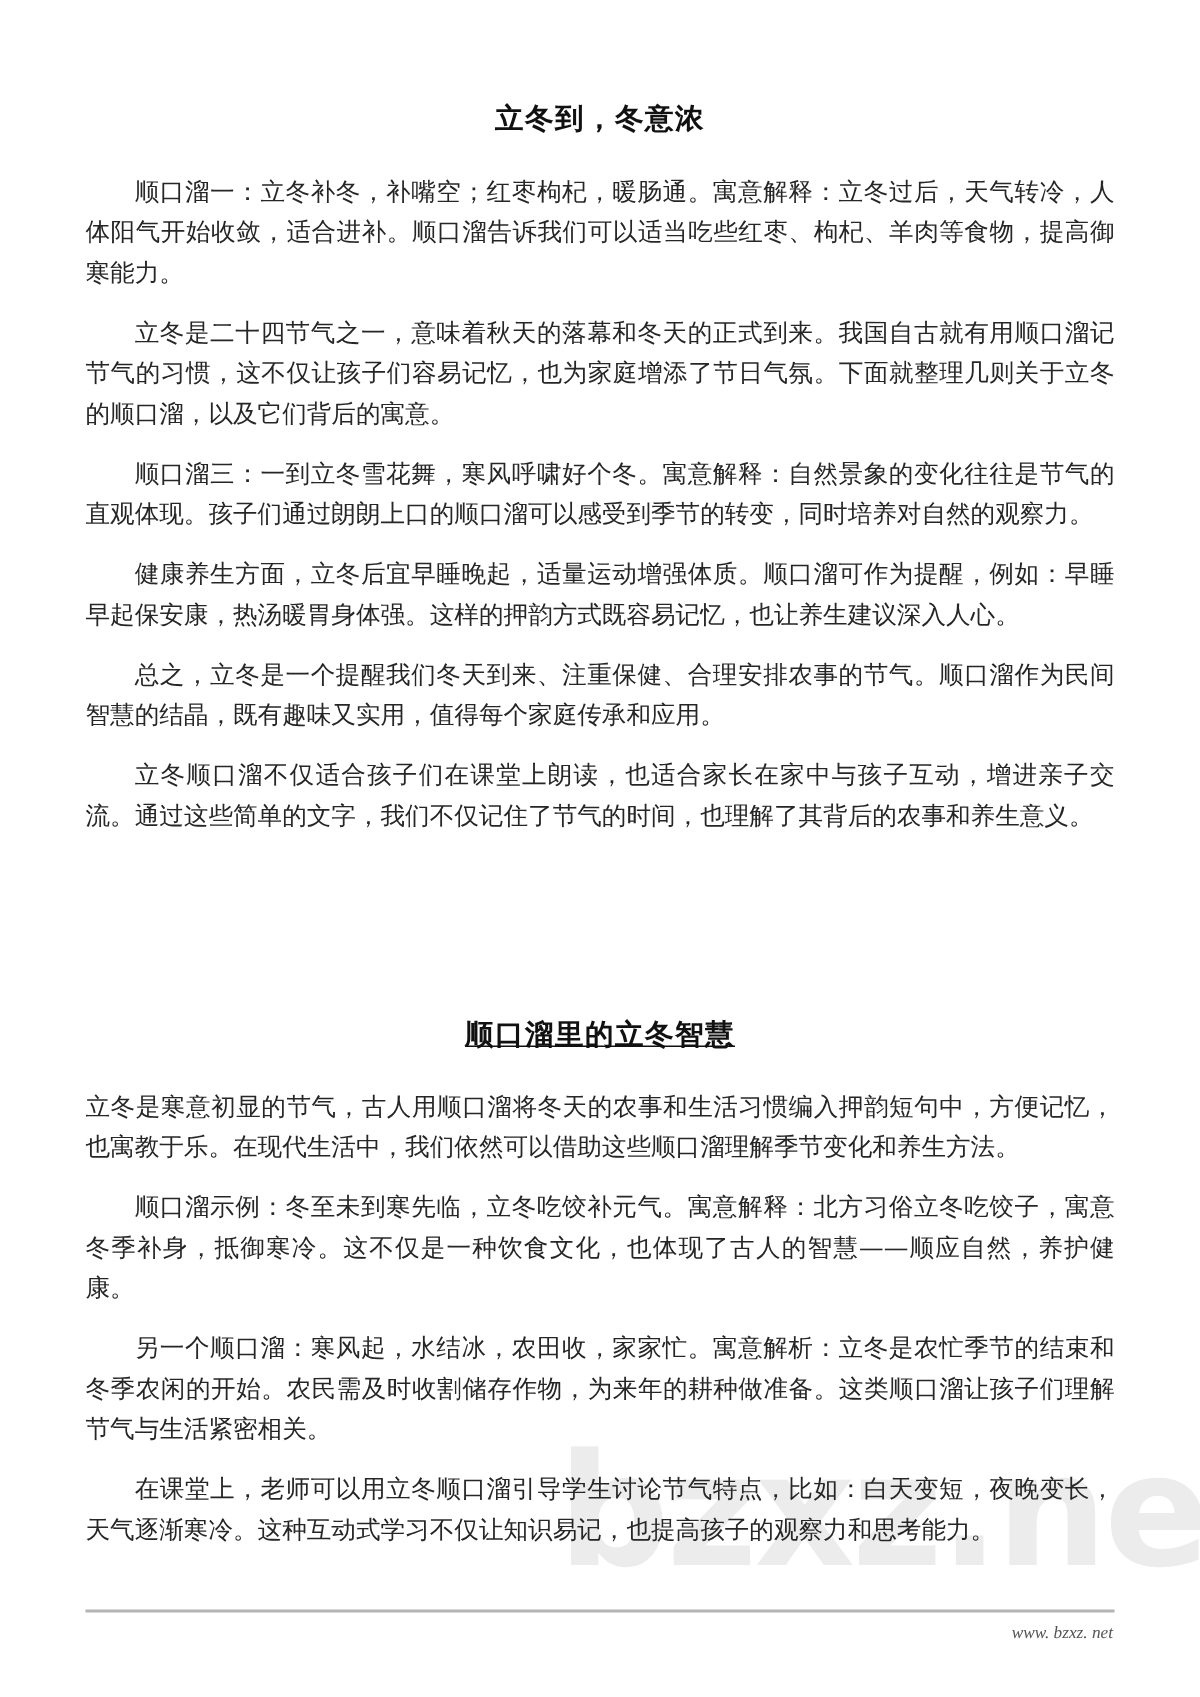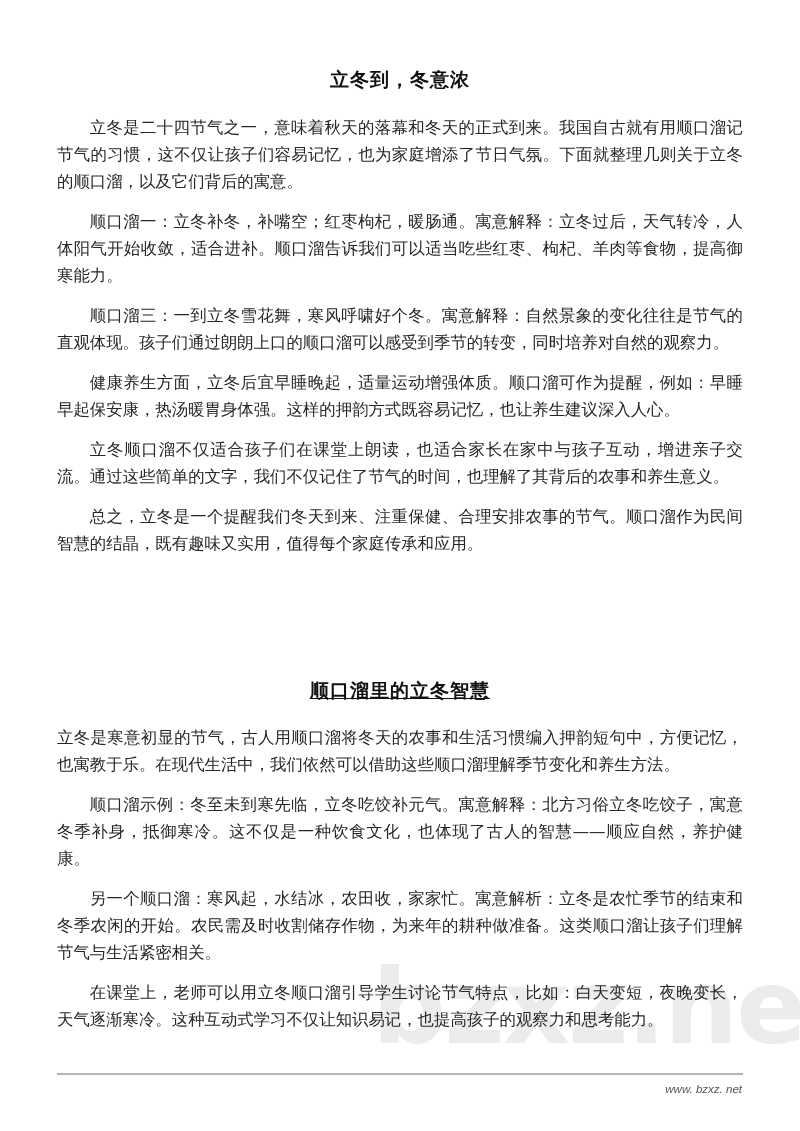--- a/index.html
+++ b/index.html
@@ -69,43 +69,43 @@
       top: 1073px;
       width: 686px;
       height: 2px;
       background: #b4b4b4;
       z-index: 1;
     }
     .footer-url {
       position: absolute;
       right: 58px;
       top: 1083px;
-      font-family: Liberation Sans, sans-serif;
+      font-family: Liberation Serif, serif;
       font-style: italic;
       font-size: 11.5px;
       color: #555555;
       z-index: 1;
     }
   </style>
 </head>
 <body>
 
 <div class="watermark">bzxz.net</div>
 
 <div class="page">
 
   <h1 class="section-title title-1">立冬到，冬意浓</h1>
 
   <div class="section-body body-1">
+    <p class="para">顺口溜一：立冬补冬，补嘴空；红枣枸杞，暖肠通。寓意解释：立冬过后，天气转冷，人体阳气开始收敛，适合进补。顺口溜告诉我们可以适当吃些红枣、枸杞、羊肉等食物，提高御寒能力。</p>
     <p class="para">立冬是二十四节气之一，意味着秋天的落幕和冬天的正式到来。我国自古就有用顺口溜记节气的习惯，这不仅让孩子们容易记忆，也为家庭增添了节日气氛。下面就整理几则关于立冬的顺口溜，以及它们背后的寓意。</p>
-    <p class="para">顺口溜一：立冬补冬，补嘴空；红枣枸杞，暖肠通。寓意解释：立冬过后，天气转冷，人体阳气开始收敛，适合进补。顺口溜告诉我们可以适当吃些红枣、枸杞、羊肉等食物，提高御寒能力。</p>
     <p class="para">顺口溜三：一到立冬雪花舞，寒风呼啸好个冬。寓意解释：自然景象的变化往往是节气的直观体现。孩子们通过朗朗上口的顺口溜可以感受到季节的转变，同时培养对自然的观察力。</p>
     <p class="para">健康养生方面，立冬后宜早睡晚起，适量运动增强体质。顺口溜可作为提醒，例如：早睡早起保安康，热汤暖胃身体强。这样的押韵方式既容易记忆，也让养生建议深入人心。</p>
+    <p class="para">总之，立冬是一个提醒我们冬天到来、注重保健、合理安排农事的节气。顺口溜作为民间智慧的结晶，既有趣味又实用，值得每个家庭传承和应用。</p>
     <p class="para">立冬顺口溜不仅适合孩子们在课堂上朗读，也适合家长在家中与孩子互动，增进亲子交流。通过这些简单的文字，我们不仅记住了节气的时间，也理解了其背后的农事和养生意义。</p>
-    <p class="para">总之，立冬是一个提醒我们冬天到来、注重保健、合理安排农事的节气。顺口溜作为民间智慧的结晶，既有趣味又实用，值得每个家庭传承和应用。</p>
   </div>
 
   <h1 class="section-title title-2">顺口溜里的立冬智慧</h1>
 
   <div class="section-body body-2">
     <p class="para noindent">立冬是寒意初显的节气，古人用顺口溜将冬天的农事和生活习惯编入押韵短句中，方便记忆，也寓教于乐。在现代生活中，我们依然可以借助这些顺口溜理解季节变化和养生方法。</p>
     <p class="para">顺口溜示例：冬至未到寒先临，立冬吃饺补元气。寓意解释：北方习俗立冬吃饺子，寓意冬季补身，抵御寒冷。这不仅是一种饮食文化，也体现了古人的智慧——顺应自然，养护健康。</p>
     <p class="para">另一个顺口溜：寒风起，水结冰，农田收，家家忙。寓意解析：立冬是农忙季节的结束和冬季农闲的开始。农民需及时收割储存作物，为来年的耕种做准备。这类顺口溜让孩子们理解节气与生活紧密相关。</p>
     <p class="para">在课堂上，老师可以用立冬顺口溜引导学生讨论节气特点，比如：白天变短，夜晚变长，天气逐渐寒冷。这种互动式学习不仅让知识易记，也提高孩子的观察力和思考能力。</p>
   </div>

